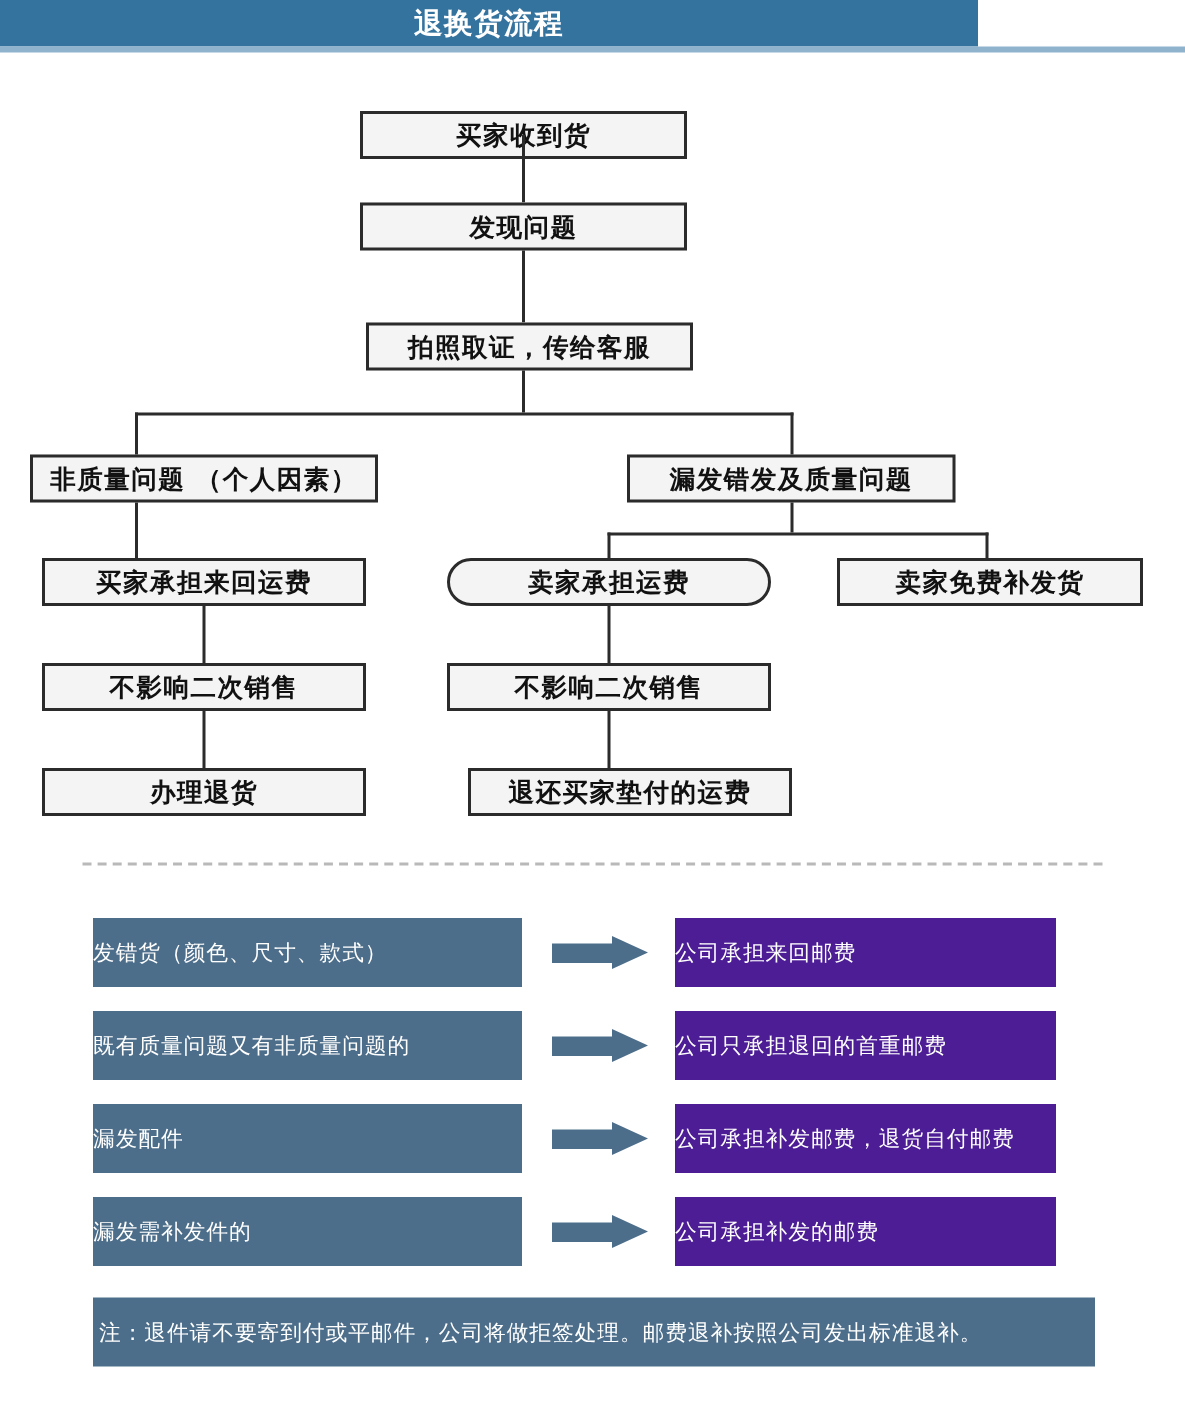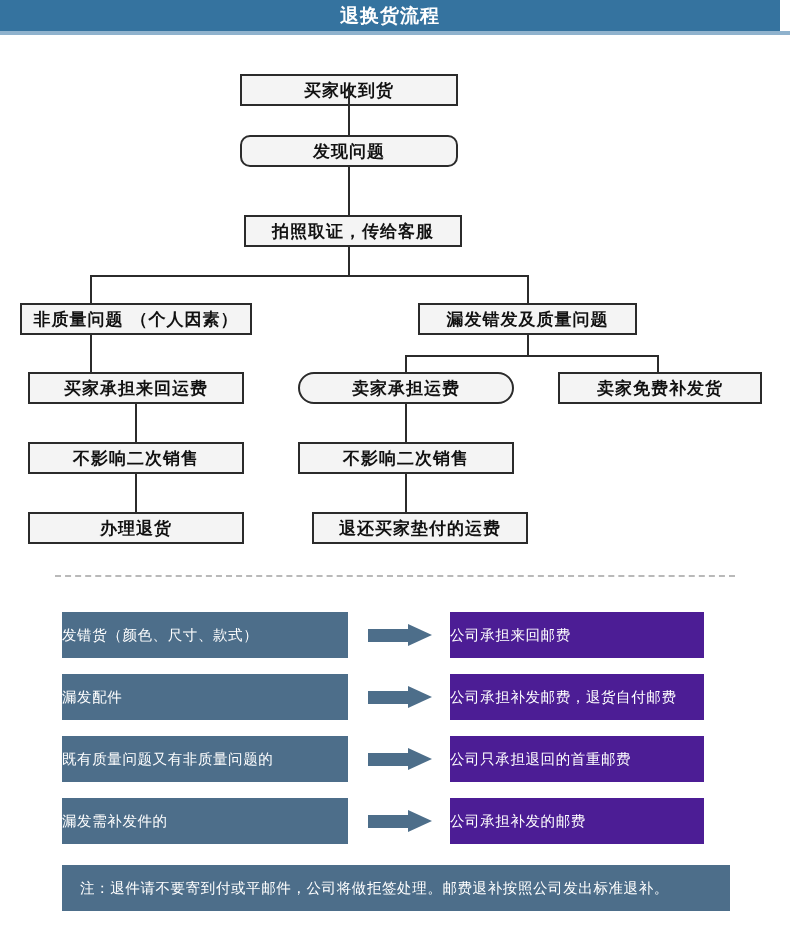--- a/index.html
+++ b/index.html
@@ -13,21 +13,21 @@
     height: 943px;
     position: relative;
     font-family: "DejaVu Sans", "Liberation Sans", sans-serif;
     overflow: hidden;
   }
 
   
   .header {
     position: absolute;
     left: 0; top: 0;
-    width: 780px;
+    width: 652px;
     height: 31px;
     background: #35739f;
     color: #ffffff;
     font-size: 19px;
     font-weight: bold;
     letter-spacing: 1px;
     display: flex;
     align-items: center;
     justify-content: center;
   }
@@ -142,39 +142,39 @@
     top: 253px;
     width: 668px;
     height: 46px;
     box-sizing: border-box;
     background: #4d6e8a;
     color: #ffffff;
     font-size: 14.5px;
     letter-spacing: 0.6px;
     display: flex;
     align-items: center;
-    padding-left: 18px;
+    padding-left: 4px;
   }
 </style>
 </head>
 <body>
 
 <div class="header">
   <span>退换货流程</span>
 </div>
 <div class="header-underline"></div>
 
 <div class="flow">
 
   <div class="node" style="left:240px; top:23px; width:218px;margin-top:16px;">
     <span>买家收到货</span>
   </div>
   <div class="vline" style="left:348px; top:55px; height:45px;"></div>
 
-  <div class="node" style="left:240px; top:100px; width:218px;border-radius:10px;">
+  <div class="node" style="left:240px; top:100px; width:218px;">
     <span>发现问题</span>
   </div>
   <div class="vline" style="left:348px; top:132px; height:48px;"></div>
 
   <div class="node" style="left:244px; top:180px; width:218px;align-items:center;">
     <span>拍照取证，传给客服</span>
   </div>
 
   <div class="vline" style="left:348px; top:212px; height:28px;"></div>
   <div class="hline" style="left:90px; top:240px; width:439px;"></div>
@@ -238,41 +238,41 @@
       <div class="arrow-shaft"></div>
         <div class="arrow-head"></div>
     </div>
     <div class="pill pill-right">
       <span>公司承担来回邮费</span>
     </div>
   </div>
 
   <div class="policy-row">
     <div class="pill pill-left">
+      <span>既有质量问题又有非质量问题的</span>
+    </div>
+    <div class="arrow-wrap">
+      <div class="arrow-shaft"></div>
+        <div class="arrow-head"></div>
+    </div>
+    <div class="pill pill-right">
+      <span>公司只承担退回的首重邮费</span>
+    </div>
+  </div>
+
+  <div class="policy-row">
+    <div class="pill pill-left">
       <span>漏发配件</span>
     </div>
     <div class="arrow-wrap">
       <div class="arrow-shaft"></div>
         <div class="arrow-head"></div>
     </div>
     <div class="pill pill-right">
       <span>公司承担补发邮费，退货自付邮费</span>
-    </div>
-  </div>
-
-  <div class="policy-row">
-    <div class="pill pill-left">
-      <span>既有质量问题又有非质量问题的</span>
-    </div>
-    <div class="arrow-wrap">
-      <div class="arrow-shaft"></div>
-        <div class="arrow-head"></div>
-    </div>
-    <div class="pill pill-right">
-      <span>公司只承担退回的首重邮费</span>
     </div>
   </div>
 
   <div class="policy-row">
     <div class="pill pill-left">
       <span>漏发需补发件的</span>
     </div>
     <div class="arrow-wrap">
       <div class="arrow-shaft"></div>
         <div class="arrow-head"></div>

